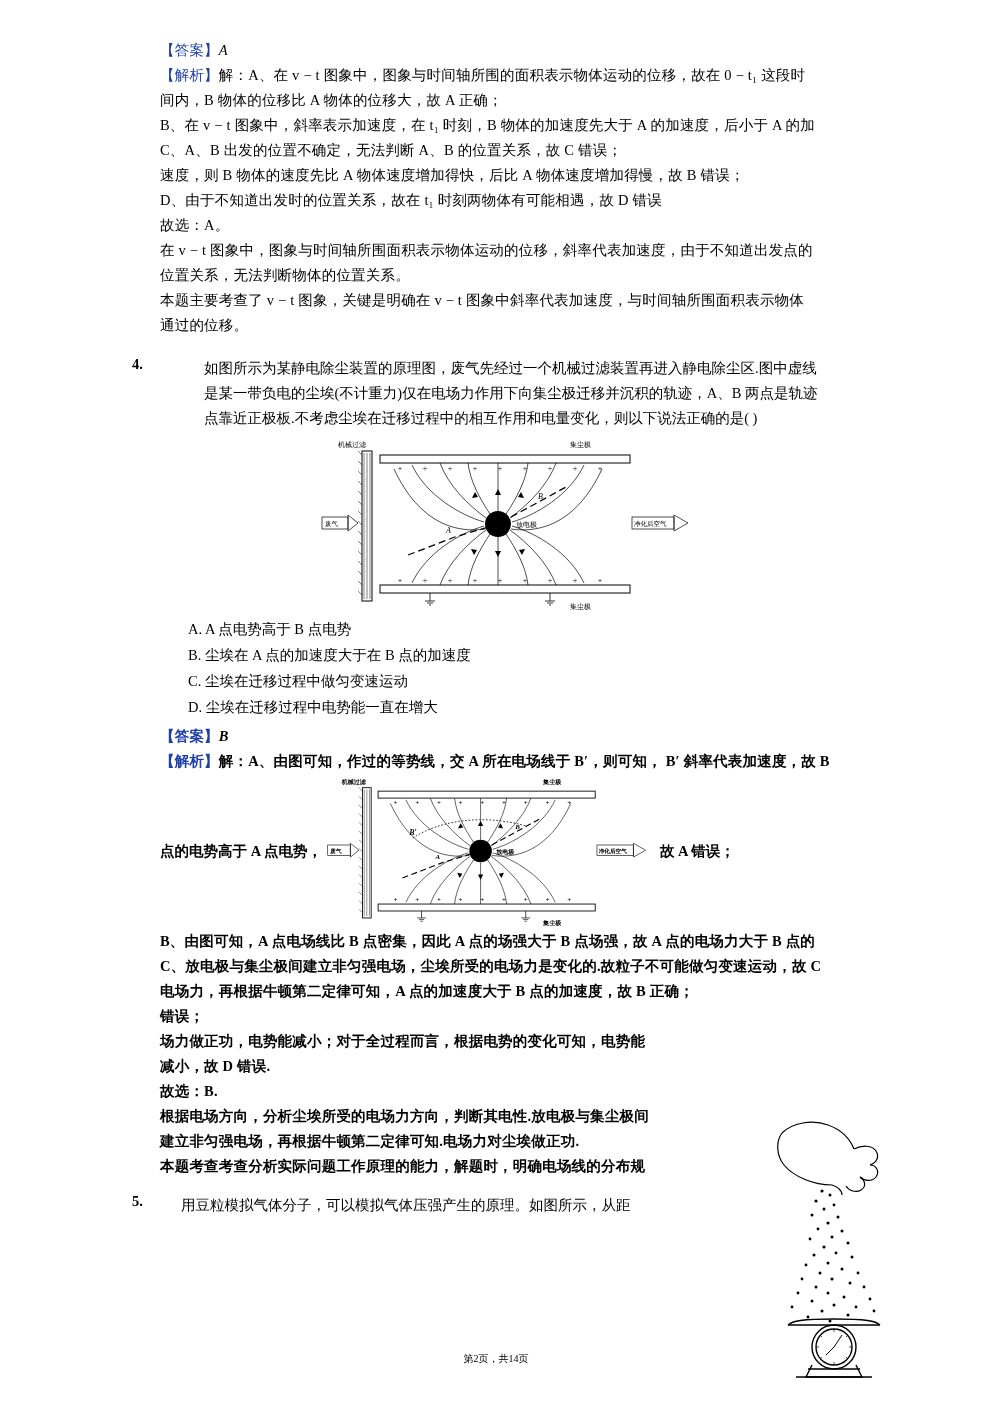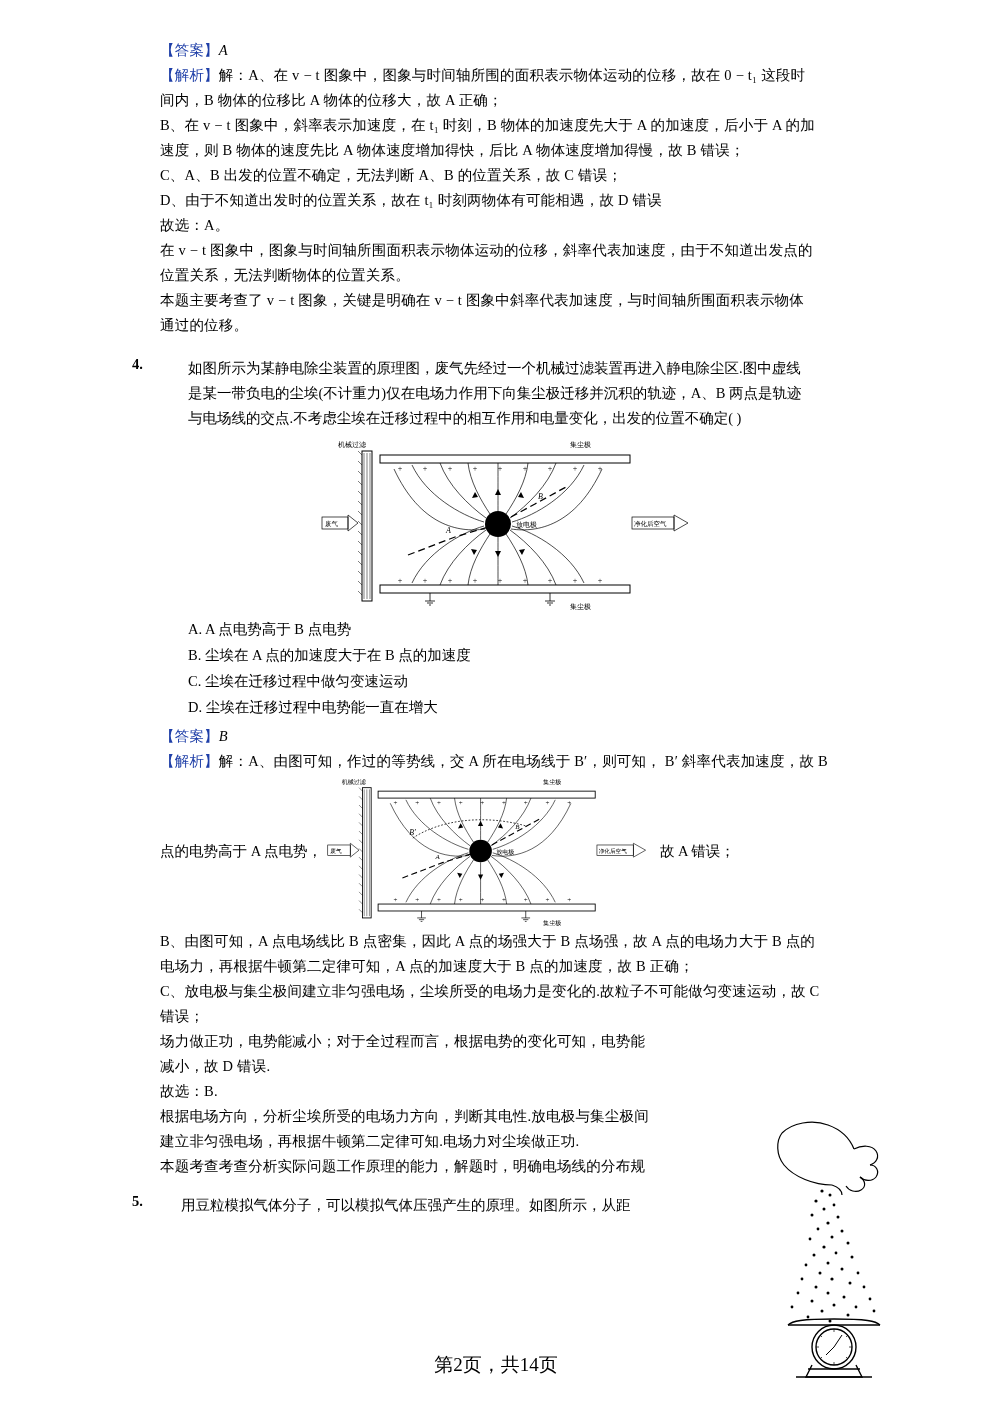--- a/index.html
+++ b/index.html
@@ -65,21 +65,21 @@
     display: flex;
     justify-content: center;
     margin: 6px 0 4px 0;
   }
   .footer {
     position: absolute;
     left: 0;
     top: 1352px;
     width: 992px;
     text-align: center;
-    font-size: 19px;
+    font-size: 10px;
     font-family: "Liberation Serif", serif;
   }
   
   .fig {
     position: relative;
   }
   .fig svg { display: block; }
   .inline-fig-row {
     display: flex;
     align-items: center;
@@ -107,36 +107,36 @@
 
     <div>
       <div class="line">
         <span class="blue">【答案】</span><span class="ital">A</span>
       </div>
       <div class="line">
         <span class="blue">【解析】</span><span>解：A、在 v − t 图象中，图象与时间轴所围的面积表示物体运动的位移，故在 0 − t₁ 这段时</span>
       </div>
       <div class="line">间内，B 物体的位移比 A 物体的位移大，故 A 正确；</div>
       <div class="line">B、在 v − t 图象中，斜率表示加速度，在 t₁ 时刻，B 物体的加速度先大于 A 的加速度，后小于 A 的加</div>
+      <div class="line">C、A、B 出发的位置不确定，无法判断 A、B 的位置关系，故 C 错误；</div>
       <div class="line">速度，则 B 物体的速度先比 A 物体速度增加得快，后比 A 物体速度增加得慢，故 B 错误；</div>
-      <div class="line">C、A、B 出发的位置不确定，无法判断 A、B 的位置关系，故 C 错误；</div>
       <div class="line">D、由于不知道出发时的位置关系，故在 t₁ 时刻两物体有可能相遇，故 D 错误</div>
       <div class="line">故选：A。</div>
       <div class="line">在 v − t 图象中，图象与时间轴所围面积表示物体运动的位移，斜率代表加速度，由于不知道出发点的</div>
       <div class="line">位置关系，无法判断物体的位置关系。</div>
       <div class="line">本题主要考查了 v − t 图象，关键是明确在 v − t 图象中斜率代表加速度，与时间轴所围面积表示物体</div>
       <div class="line">通过的位移。</div>
     </div>
 
     <div class="qblock">
       <div class="qnum">4.</div>
-      <div class="qtext" style="margin-left:28px;">
+      <div class="qtext" style="margin-left:44px;">
         <div>如图所示为某静电除尘装置的原理图，废气先经过一个机械过滤装置再进入静电除尘区.图中虚线</div>
         <div>是某一带负电的尘埃(不计重力)仅在电场力作用下向集尘极迁移并沉积的轨迹，A、B 两点是轨迹</div>
-        <div>与电场线的交点.不考虑尘埃在迁移过程中的相互作用和电量变化，出发的位置不确定(      )</div>
+        <div>点靠近正极板.不考虑尘埃在迁移过程中的相互作用和电量变化，则以下说法正确的是(      )</div>
       </div>
 
       <div class="figwrap">
         <div class="fig">
           <svg width="380" height="175" viewBox="0 0 380 175">
 
             <text x="18" y="10" font-size="7" font-family="Liberation Sans, sans-serif">机械过滤</text>
             <text x="250" y="10" font-size="7" font-family="Liberation Sans, sans-serif">集尘极</text>
             <text x="250" y="172" font-size="7" font-family="Liberation Sans, sans-serif">集尘极</text>
 
@@ -254,21 +254,21 @@
           </svg>
         </div>
       </div>
 
       <div class="choice">A. A 点电势高于 B 点电势</div>
       <div class="choice">B. 尘埃在 A 点的加速度大于在 B 点的加速度</div>
       <div class="choice">C. 尘埃在迁移过程中做匀变速运动</div>
       <div class="choice">D. 尘埃在迁移过程中电势能一直在增大</div>
     </div>
 
-    <div style="margin-top:4px;">
+    <div style="margin-top:4px;font-weight:bold;">
       <div class="line">
         <span class="blue">【答案】</span><span class="ital">B</span>
       </div>
       <div class="line">
         <span class="blue">【解析】</span><span>解：A、由图可知，作过的等势线，交 A 所在电场线于 B′，则可知， B′ 斜率代表加速度，故 B</span>
       </div>
 
       <div class="inline-fig-row">
         <span class="inline-text">点的电势高于 A 点电势，</span>
         <div class="fig">
@@ -384,22 +384,22 @@
               <rect x="312" y="80" width="42" height="12" fill="none" stroke="#000" stroke-width="0.7"></rect>
               <text x="314" y="89" font-size="6.5" font-family="Liberation Sans, sans-serif">净化后空气</text>
               <polygon points="354,78 368,86 354,94" fill="none" stroke="#000" stroke-width="0.7"></polygon>
             </g>
           </svg>
         </div>
         <span class="inline-text">故 A 错误；</span>
       </div>
 
       <div class="line">B、由图可知，A 点电场线比 B 点密集，因此 A 点的场强大于 B 点场强，故 A 点的电场力大于 B 点的</div>
+      <div class="line">C、放电极与集尘极间建立非匀强电场，尘埃所受的电场力是变化的.故粒子不可能做匀变速运动，故 C</div>
       <div class="line">电场力，再根据牛顿第二定律可知，A 点的加速度大于 B 点的加速度，故 B 正确；</div>
-      <div class="line">C、放电极与集尘极间建立非匀强电场，尘埃所受的电场力是变化的.故粒子不可能做匀变速运动，故 C</div>
       <div class="line">错误；</div>
       <div class="line">场力做正功，电势能减小；对于全过程而言，根据电势的变化可知，电势能</div>
       <div class="line">减小，故 D 错误.</div>
       <div class="line">故选：B.</div>
       <div class="line">根据电场方向，分析尘埃所受的电场力方向，判断其电性.放电极与集尘极间</div>
       <div class="line">建立非匀强电场，再根据牛顿第二定律可知.电场力对尘埃做正功.</div>
       <div class="line">本题考查考查分析实际问题工作原理的能力，解题时，明确电场线的分布规</div>
     </div>
 
     <div class="qblock" style="margin-top:14px;">

